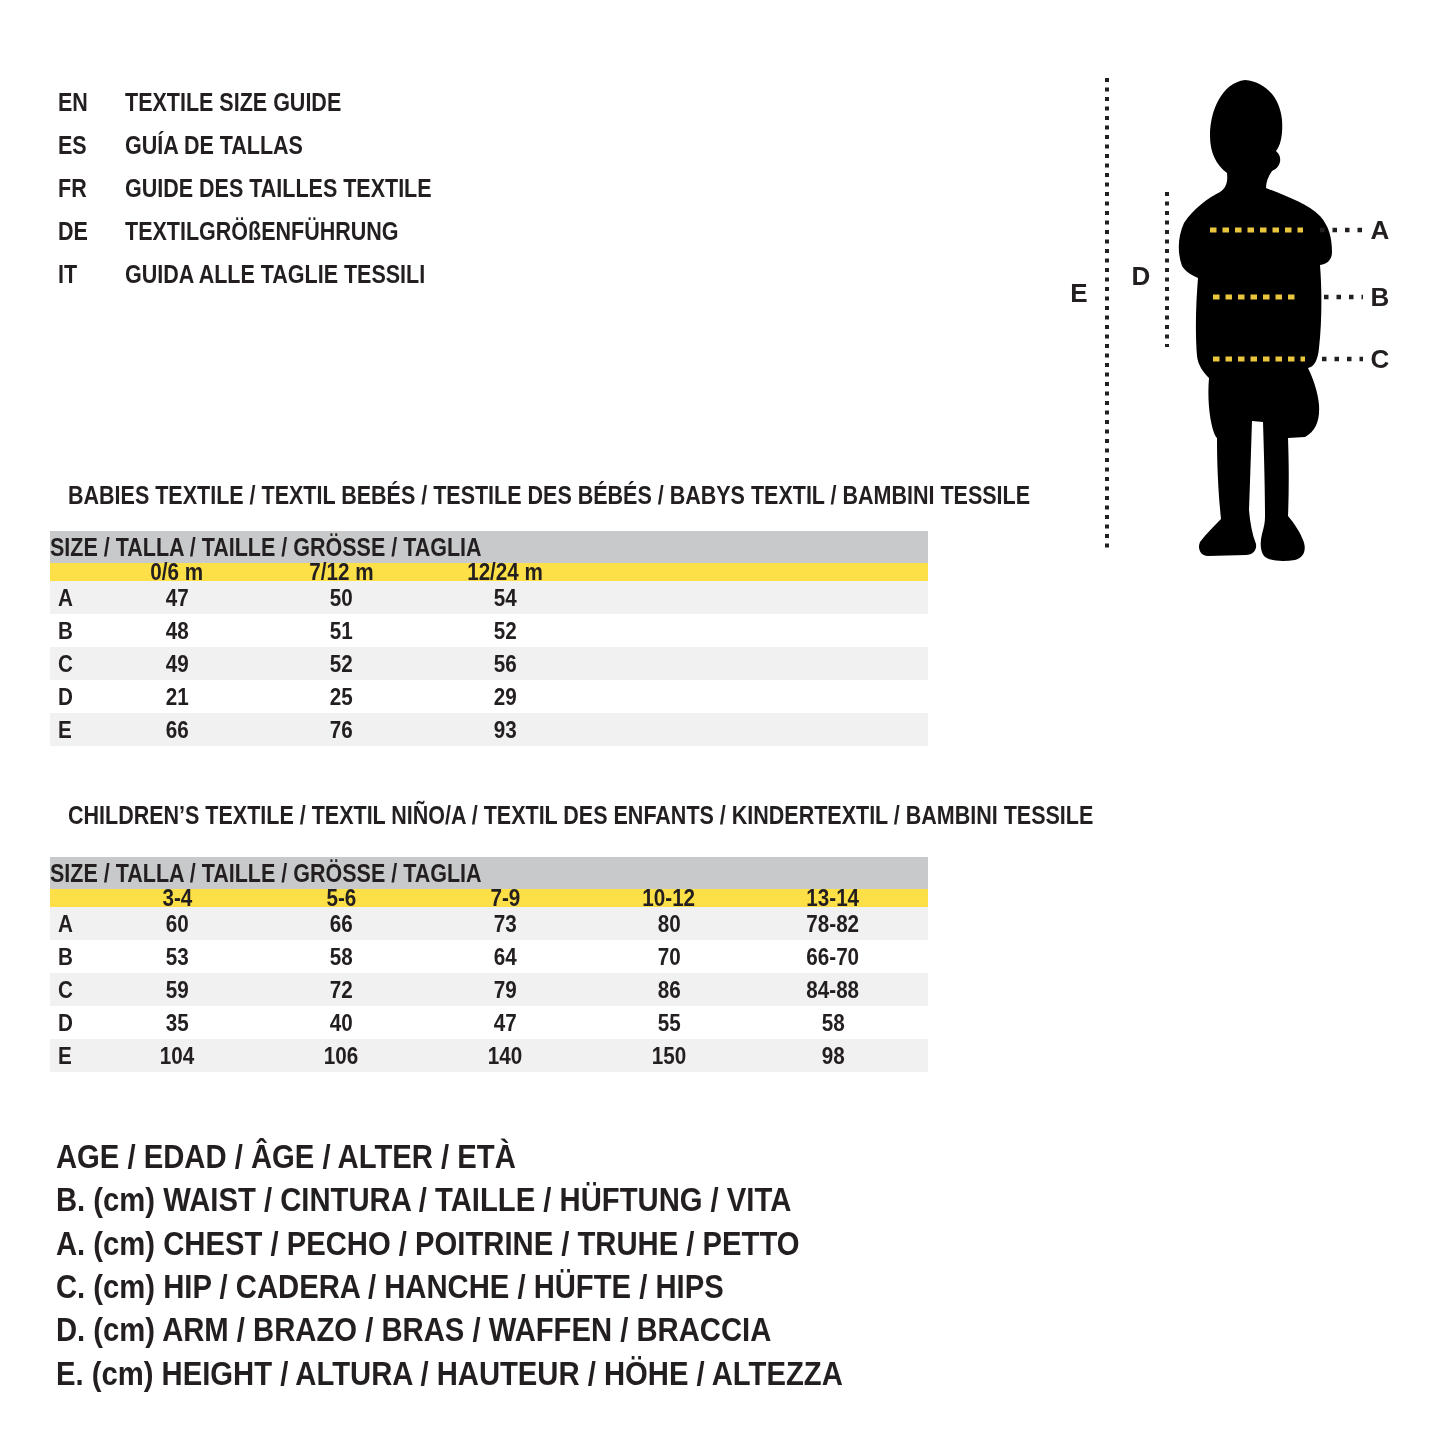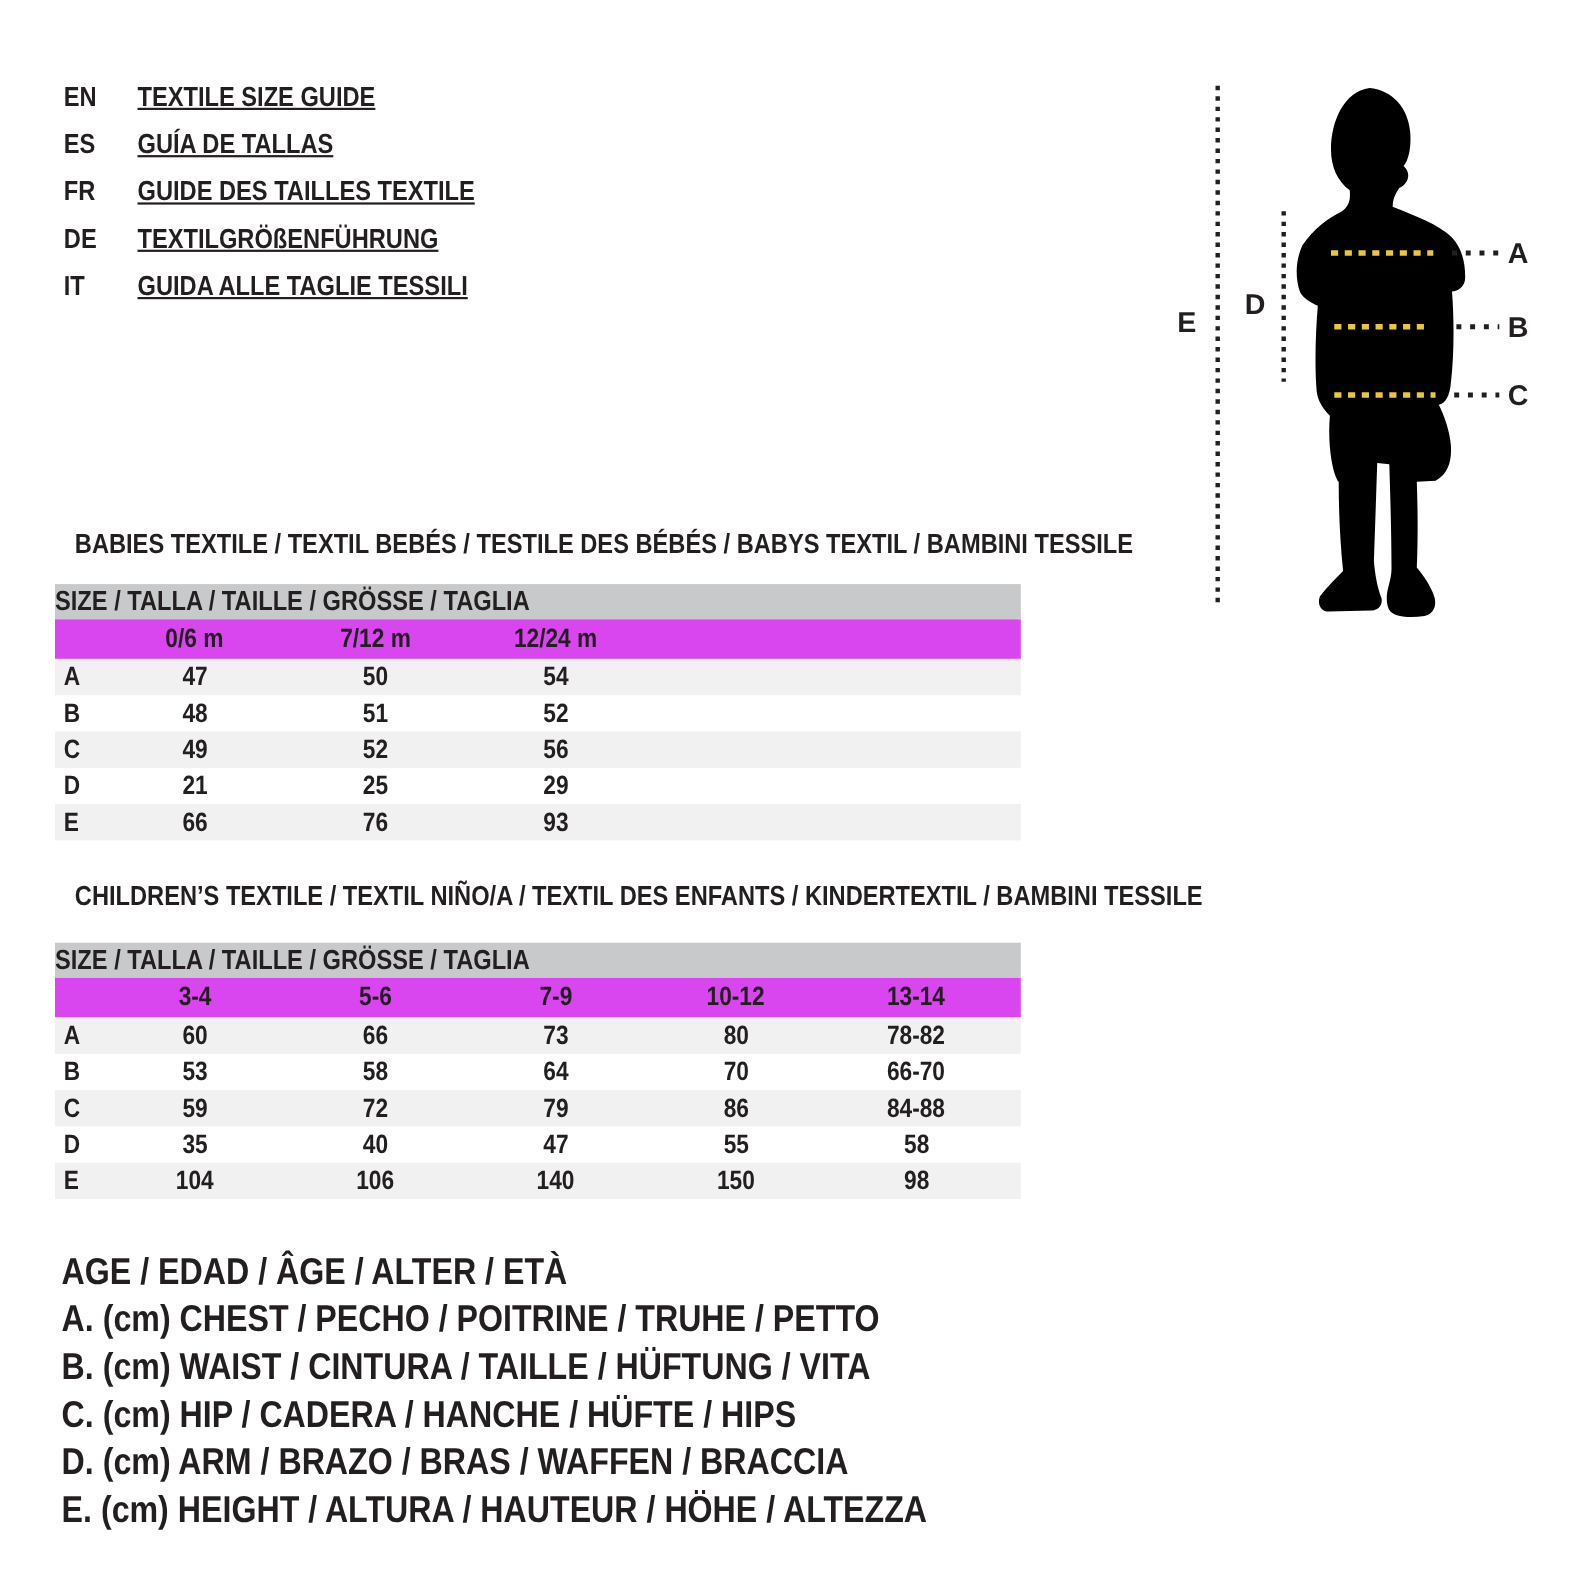--- a/index.html
+++ b/index.html
@@ -7,34 +7,34 @@
     position:relative;width:1445px;height:1445px;background:#ffffff;
     font-family:"Liberation Sans",sans-serif;color:#231f20;font-weight:700;
     overflow:hidden;
   }
   
   .cond{display:inline-block;transform:scaleX(.86);transform-origin:0 50%;white-space:nowrap;}
   .cond-c{display:inline-block;transform:scaleX(.86);transform-origin:50% 50%;white-space:nowrap;}
 
   
   .lang-block{position:absolute;left:58px;top:74px;}
-  .lang-row{display:flex;align-items:flex-start;height:43px;font-size:25px;text-decoration:underline;}
+  .lang-row{display:flex;align-items:flex-end;height:43px;font-size:25px;}
   .lang-code{width:67px;flex:0 0 67px;}
 
   
   .section-title{position:absolute;left:68px;height:30px;display:flex;align-items:center;font-size:25px;}
   #babies-title{top:480px;}
   #children-title{top:800px;}
 
   
   .size-table{position:absolute;left:50px;width:878px;}
   #babies-table{top:531px;}
   #children-table{top:857px;}
   .size-bar{height:32px;background:#c8c9ca;display:flex;align-items:center;padding-left:0;font-size:25px;}
-  .cols-row{display:flex;align-items:center;height:36px;font-size:24px;background:#d946ef;}
+  .cols-row{display:flex;align-items:center;height:18px;font-size:24px;background:#fde047;}
   .trow{display:flex;align-items:center;height:33px;font-size:24px;width:100%;}
   .rows .trow:nth-child(odd){background:#f1f1f2;}
   .cell{box-sizing:border-box;}
   .cell.lbl{width:45px;flex:0 0 45px;padding-left:8px;text-align:left;}
   .cell.val{width:164px;flex:0 0 164px;text-align:center;}
 
   
   .legend{position:absolute;left:56px;top:1135px;}
   .legend-line{height:43.3px;display:flex;align-items:center;font-size:34px;}
 
@@ -238,26 +238,26 @@
           <div class="cell val"><span class="cond-c">98</span></div>
         </div>
       </div>
   </div>
 
   <div class="legend">
     <div class="legend-line">
         <span class="cond">AGE / EDAD / ÂGE / ALTER / ETÀ</span>
       </div>
     <div class="legend-line">
+        <span class="cond">B. (cm) WAIST / CINTURA / TAILLE / HÜFTUNG / VITA</span>
+      </div>
+    <div class="legend-line">
         <span class="cond">A. (cm) CHEST / PECHO / POITRINE / TRUHE / PETTO</span>
       </div>
     <div class="legend-line">
-        <span class="cond">B. (cm) WAIST / CINTURA / TAILLE / HÜFTUNG / VITA</span>
-      </div>
-    <div class="legend-line">
         <span class="cond">C. (cm) HIP / CADERA / HANCHE / HÜFTE / HIPS</span>
       </div>
     <div class="legend-line">
         <span class="cond">D. (cm) ARM / BRAZO / BRAS / WAFFEN / BRACCIA</span>
       </div>
     <div class="legend-line">
         <span class="cond">E. (cm) HEIGHT / ALTURA / HAUTEUR / HÖHE / ALTEZZA</span>
       </div>
   </div>
 

